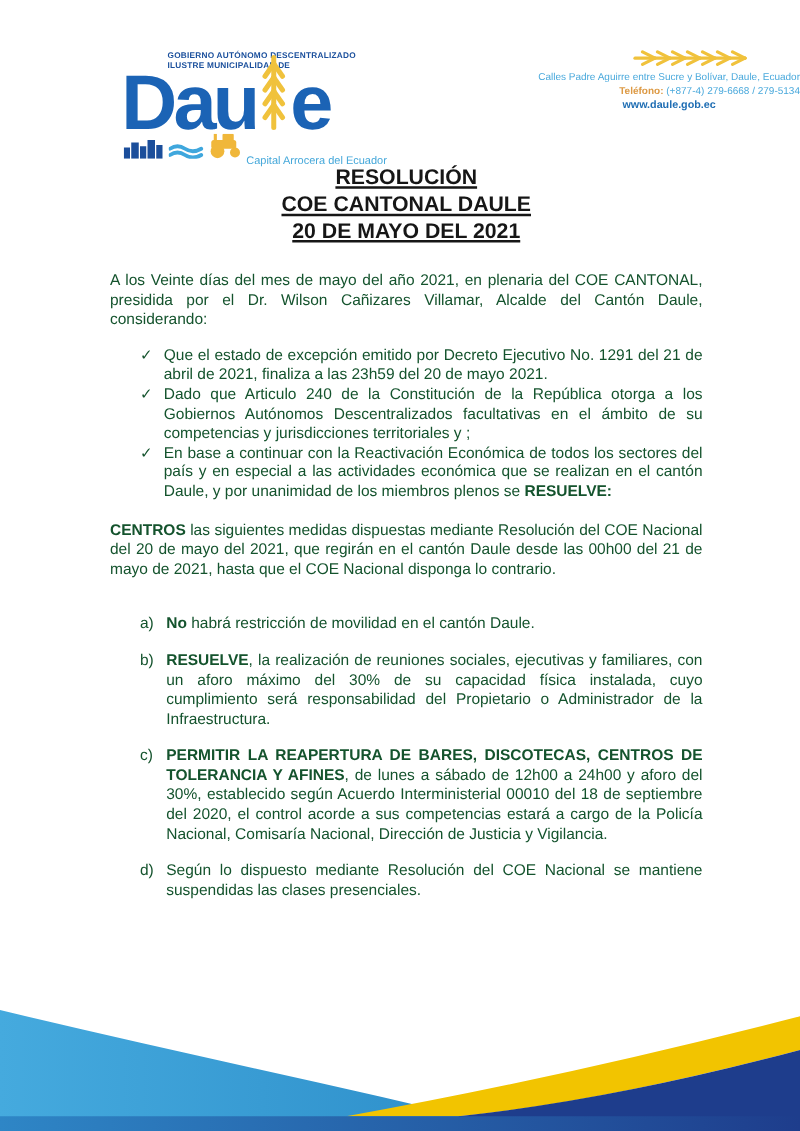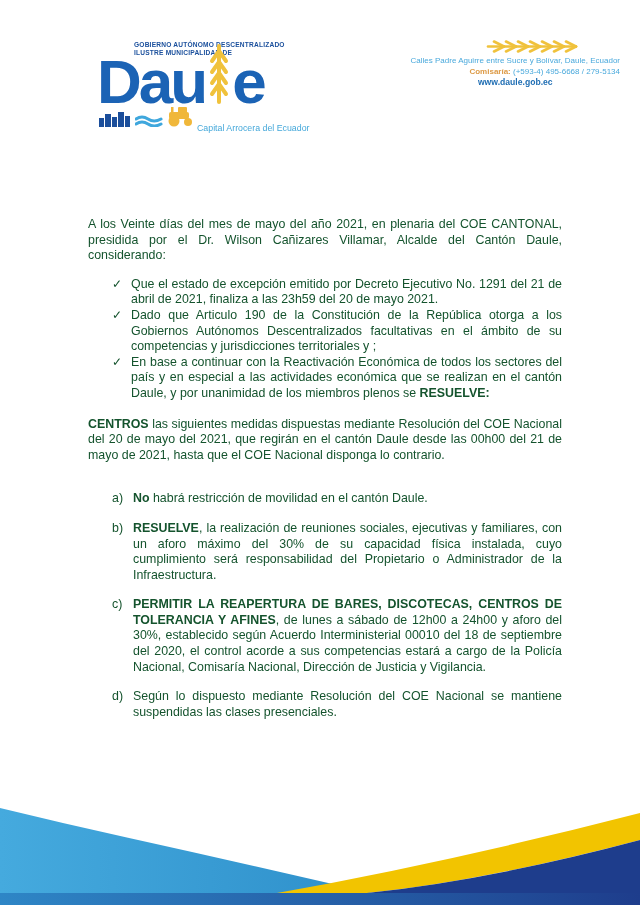--- a/index.html
+++ b/index.html
@@ -11,21 +11,21 @@
   
   .logo-block{position:absolute; left:97px; top:33px; width:240px; height:105px;}
   .org-lines{position:absolute; left:37px; top:8px; font-size:6.6px; font-weight:bold;
     color:#1a4f9c; letter-spacing:.2px; line-height:8px;}
   .wordmark{position:absolute; left:0; top:10px; display:flex; align-items:flex-end;}
   .wordmark .txt{font-size:62px; font-weight:bold; color:#1b63b5; letter-spacing:-3px; line-height:66px;}
   .wheat-slot{margin:0 2px 6px 3px;}
   .logo-icons{position:absolute; left:2px; top:74px; display:flex; align-items:flex-end; gap:2px;}
   .tagline{position:absolute; left:100px; top:90px; font-size:8.8px; color:#45a8da;}
   
-  .contact{position:absolute; right:20px; top:40px; text-align:right; line-height:11px;}
+  .contact{position:absolute; right:0; top:40px; text-align:right; line-height:11px;}
   .contact .deco{display:block; margin:0 40px 2px auto;}
   .contact .addr{font-size:8px; color:#4aa9dc;}
   .contact .phone{font-size:8px; color:#4aa9dc;}
   .contact .phone .lbl{color:#dd9a45; font-weight:bold;}
   .contact .web{font-size:8.6px; color:#1e6db3; font-weight:bold;text-align:center;}
   
   .doc-title{position:absolute; left:88px; top:131px; width:474px; text-align:center;
     font-size:17px; font-weight:bold; line-height:21.5px; color:#161616;}
   .doc-title span{text-decoration:underline; text-decoration-thickness:1.5px; text-underline-offset:2px;}
   
@@ -123,30 +123,35 @@
           <line x1="68" y1="6.5" x2="58" y2="1.5"></line>
             <line x1="68" y1="6.5" x2="58" y2="11.5"></line>
           <line x1="80" y1="6.5" x2="70" y2="1.5"></line>
             <line x1="80" y1="6.5" x2="70" y2="11.5"></line>
           <line x1="92" y1="6.5" x2="82" y2="1.5"></line>
             <line x1="92" y1="6.5" x2="82" y2="11.5"></line>
         </g>
       </svg>
     </span>
     <div class="addr">Calles Padre Aguirre entre Sucre y Bolívar, Daule, Ecuador</div>
-    <div class="phone"><span class="lbl">Comisaría:</span><span> (+593-4) 495-6668 / 279-5134</span></div>
+    <div class="phone"><span class="lbl">Teléfono:</span><span> (+877-4) 279-6668 / 279-5134</span></div>
     <div class="web">www.daule.gob.ec</div>
   </div>
 
+  <div class="doc-title">
+    <div><span>RESOLUCIÓN</span></div>
+    <div><span>COE CANTONAL DAULE</span></div>
+    <div><span>20 DE MAYO DEL 2021</span></div>
+  </div>
 
   <div class="content">
     <p class="intro">A los Veinte días del mes de mayo del año 2021, en plenaria del COE CANTONAL, presidida por el Dr. Wilson Cañizares Villamar, Alcalde del Cantón Daule, considerando:</p>
     <div class="checklist">
         <div class="check-item"><span class="marker">✓</span><span>Que el estado de excepción emitido por Decreto Ejecutivo No. 1291 del 21 de abril de 2021, finaliza a las 23h59 del 20 de mayo 2021.</span></div>
-        <div class="check-item"><span class="marker">✓</span><span>Dado que Articulo 190 de la Constitución de la República otorga a los Gobiernos Autónomos Descentralizados facultativas en el ámbito de su competencias y jurisdicciones territoriales y ;</span></div>
+        <div class="check-item"><span class="marker">✓</span><span>Dado que Articulo 240 de la Constitución de la República otorga a los Gobiernos Autónomos Descentralizados facultativas en el ámbito de su competencias y jurisdicciones territoriales y ;</span></div>
         <div class="check-item"><span class="marker">✓</span><span>En base a continuar con la Reactivación Económica de todos los sectores del país y en especial a las actividades económica que se realizan en el cantón Daule, y  por unanimidad de los miembros plenos se </span><span class="b">RESUELVE:</span></div>
       </div>
     <p class="adopt"><span class="b">CENTROS</span><span> las siguientes medidas dispuestas mediante Resolución del COE Nacional del 20 de mayo del 2021, que regirán en el cantón Daule desde las 00h00 del 21 de mayo de 2021, hasta que el COE Nacional disponga lo contrario.</span></p>
     <div class="measures">
         <div class="measure-item"><span class="marker">a)</span><span class="b">No</span><span> habrá restricción de movilidad en el cantón Daule.</span></div>
         <div class="measure-item"><span class="marker">b)</span><span class="b">RESUELVE</span><span>, la realización de reuniones sociales, ejecutivas y familiares, con un aforo máximo del 30% de su capacidad física instalada, cuyo cumplimiento será responsabilidad del Propietario o Administrador de la Infraestructura.</span></div>
         <div class="measure-item"><span class="marker">c)</span><span class="b">PERMITIR LA REAPERTURA DE BARES, DISCOTECAS, CENTROS DE TOLERANCIA Y AFINES</span><span>, de lunes a sábado de 12h00 a 24h00 y aforo del 30%, establecido según Acuerdo Interministerial 00010 del 18 de septiembre del 2020, el control acorde a sus competencias estará a cargo de la Policía Nacional, Comisaría Nacional, Dirección de Justicia y Vigilancia.</span></div>
         <div class="measure-item"><span class="marker">d)</span><span>Según lo dispuesto mediante Resolución del COE Nacional se mantiene suspendidas las clases presenciales.</span></div>
       </div>
   </div>

